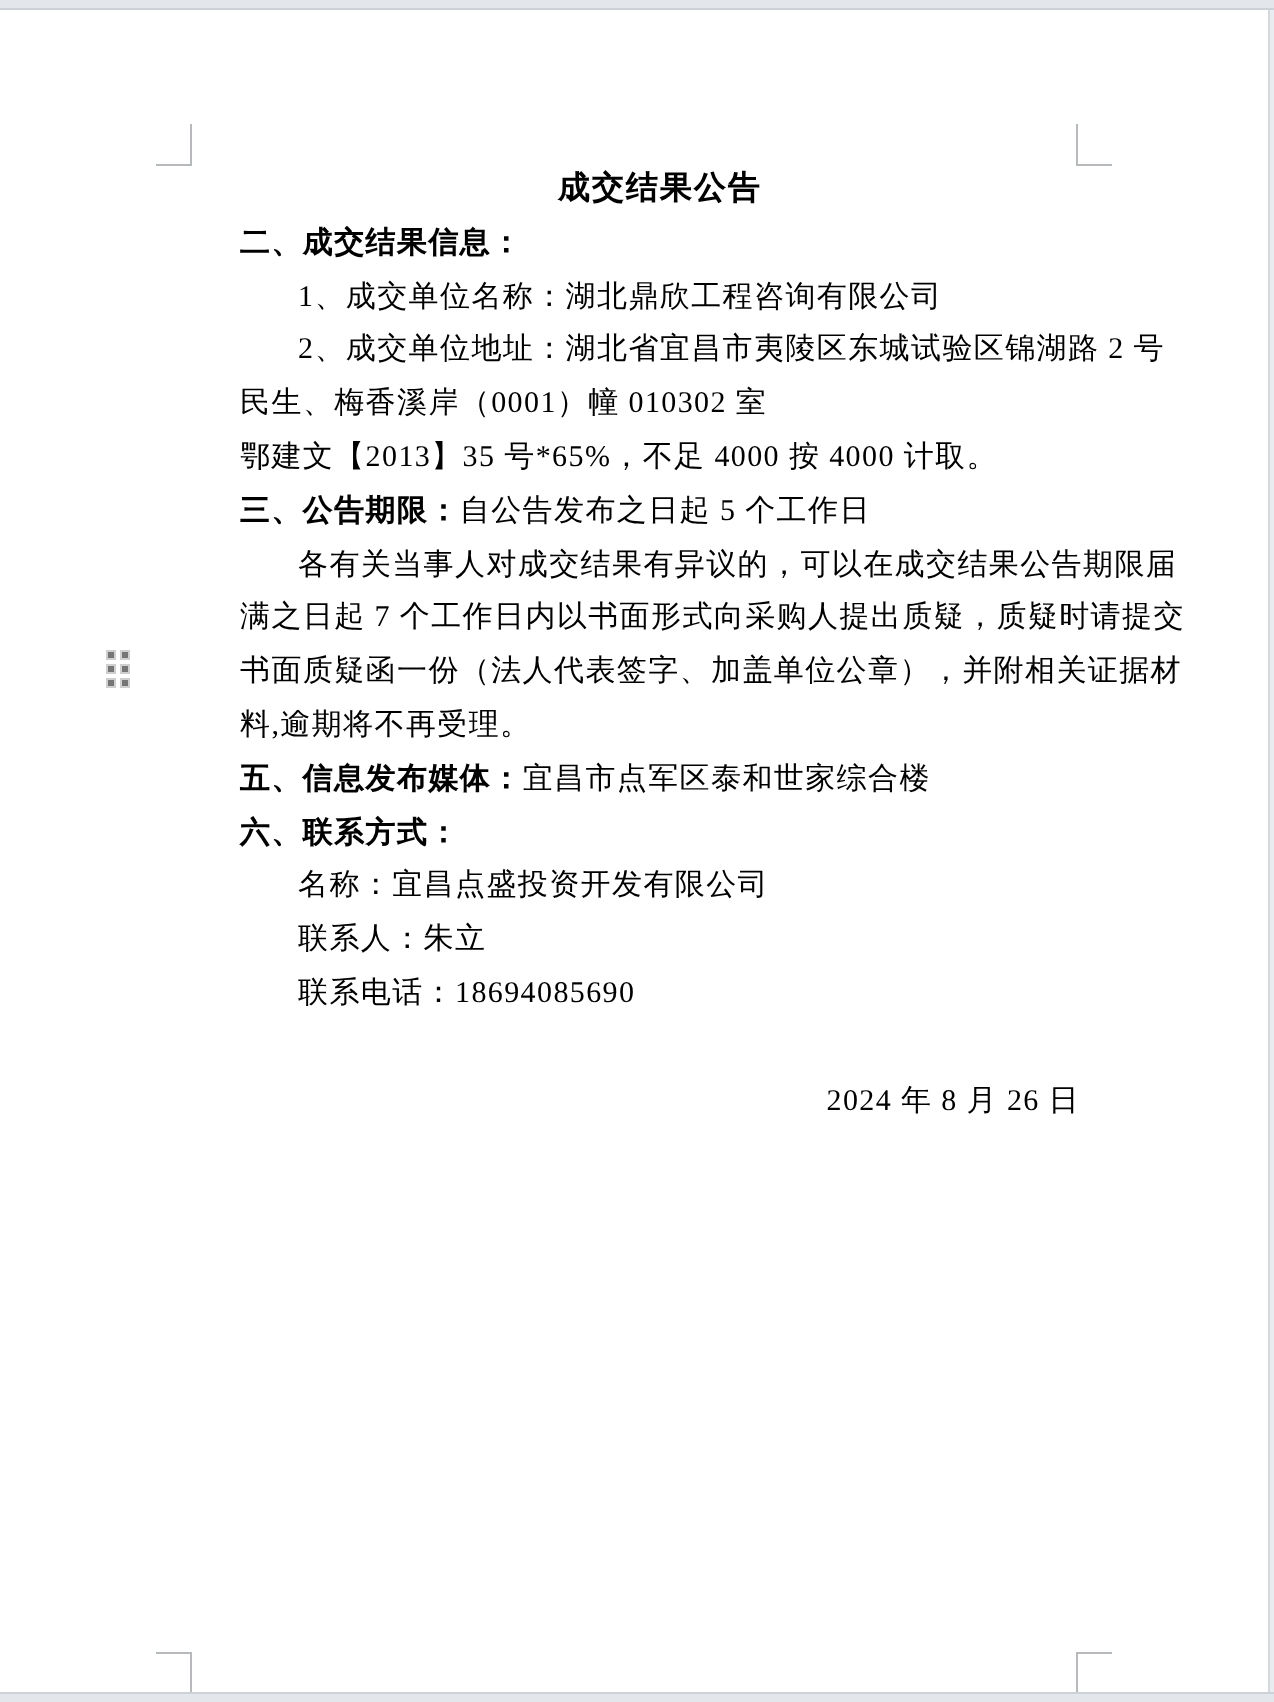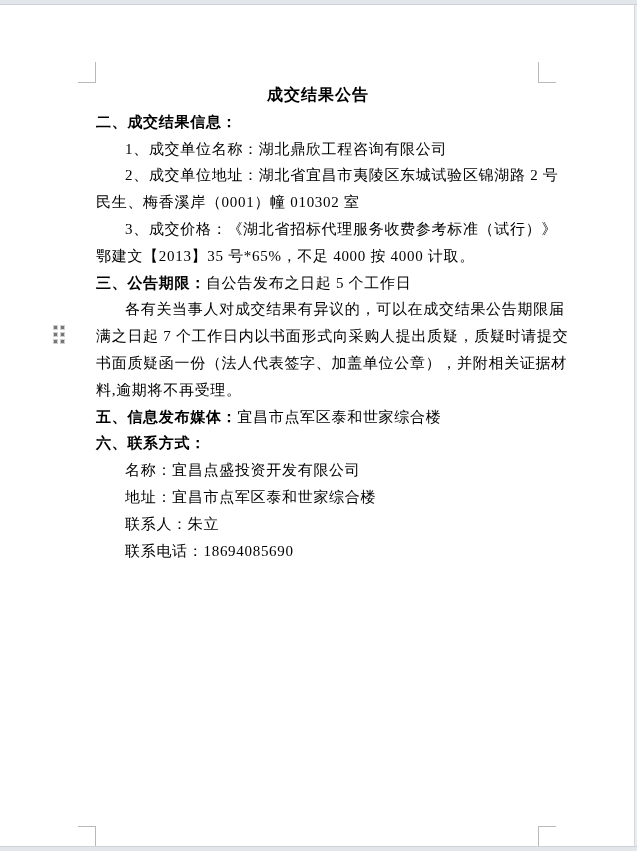--- a/index.html
+++ b/index.html
@@ -80,20 +80,21 @@
     top: 82px;
     width: 444px;
   }
   .doc-line {
     height: 26.8px;
     line-height: 26.8px;
     font-size: 15px;
     letter-spacing: 0.7px;
     white-space: nowrap;
     text-align: left;
+    margin-left: 24px;
   }
   .doc-line.title-line {
     font-size: 16px;
     letter-spacing: 1px;
   }
   .seg.bold { font-weight: bold; }
   .text-cursor {
     display: inline-block;
     width: 2px;
     height: 18px;
@@ -122,27 +123,26 @@
   <span class="drag-dot"></span>
   <span class="drag-dot"></span>
 </div>
 
 <div class="doc-content">
     <div class="doc-line title-line" style="text-align: center;"><span class="seg bold">成交结果公告</span></div>
     <div class="doc-line"><span class="seg bold">二、成交结果信息：</span></div>
     <div class="doc-line" style="padding-left: 29px;"><span class="seg">1、成交单位名称：湖北鼎欣工程咨询有限公司</span></div>
     <div class="doc-line" style="padding-left: 29px;"><span class="seg">2、成交单位地址：湖北省宜昌市夷陵区东城试验区锦湖路 2 号</span></div>
     <div class="doc-line"><span class="seg">民生、梅香溪岸（0001）幢 010302 室</span></div>
-    <div class="doc-line" style="padding-left: 29px;"><span class="seg">3、成交价格：《湖北省招标代理服务收费参考标准（试行）》</span></div>
     <div class="doc-line"><span class="seg">鄂建文【2013】35 号*65%，不足 4000 按 4000 计取。</span></div>
     <div class="doc-line"><span class="seg bold">三、公告期限：</span><span class="seg">自公告发布之日起 5 个工作日</span></div>
     <div class="doc-line" style="padding-left: 29px;"><span class="seg">各有关当事人对成交结果有异议的，可以在成交结果公告期限届</span></div>
     <div class="doc-line"><span class="seg">满之日起 7 个工作日内以书面形式向采购人提出质疑，质疑时请提交</span></div>
     <div class="doc-line"><span class="seg">书面质疑函一份（法人代表签字、加盖单位公章），并附相关证据材</span></div>
     <div class="doc-line"><span class="seg">料,逾期将不再受理。</span></div>
     <div class="doc-line"><span class="seg bold">五、信息发布媒体：</span><span class="seg">宜昌市点军区泰和世家综合楼</span></div>
     <div class="doc-line"><span class="seg bold">六、联系方式：</span></div>
     <div class="doc-line" style="padding-left: 29px;"><span class="seg">名称：宜昌点盛投资开发有限公司</span></div>
-    <div class="doc-line" style="padding-left: 29px;"><span class="seg">地址：宜昌市点军区泰和世家综合楼</span></div>
     <div class="doc-line" style="padding-left: 29px;"><span class="seg">联系人：朱立</span></div>
     <div class="doc-line" style="padding-left: 29px;"><span class="seg">联系电话：18694085690</span></div>
     <div class="doc-line"></div>
+    <div class="doc-line" style="text-align: right;"><span class="seg">2024 年 8 月 26 日</span></div>
   </div>
 
 </body></html>

